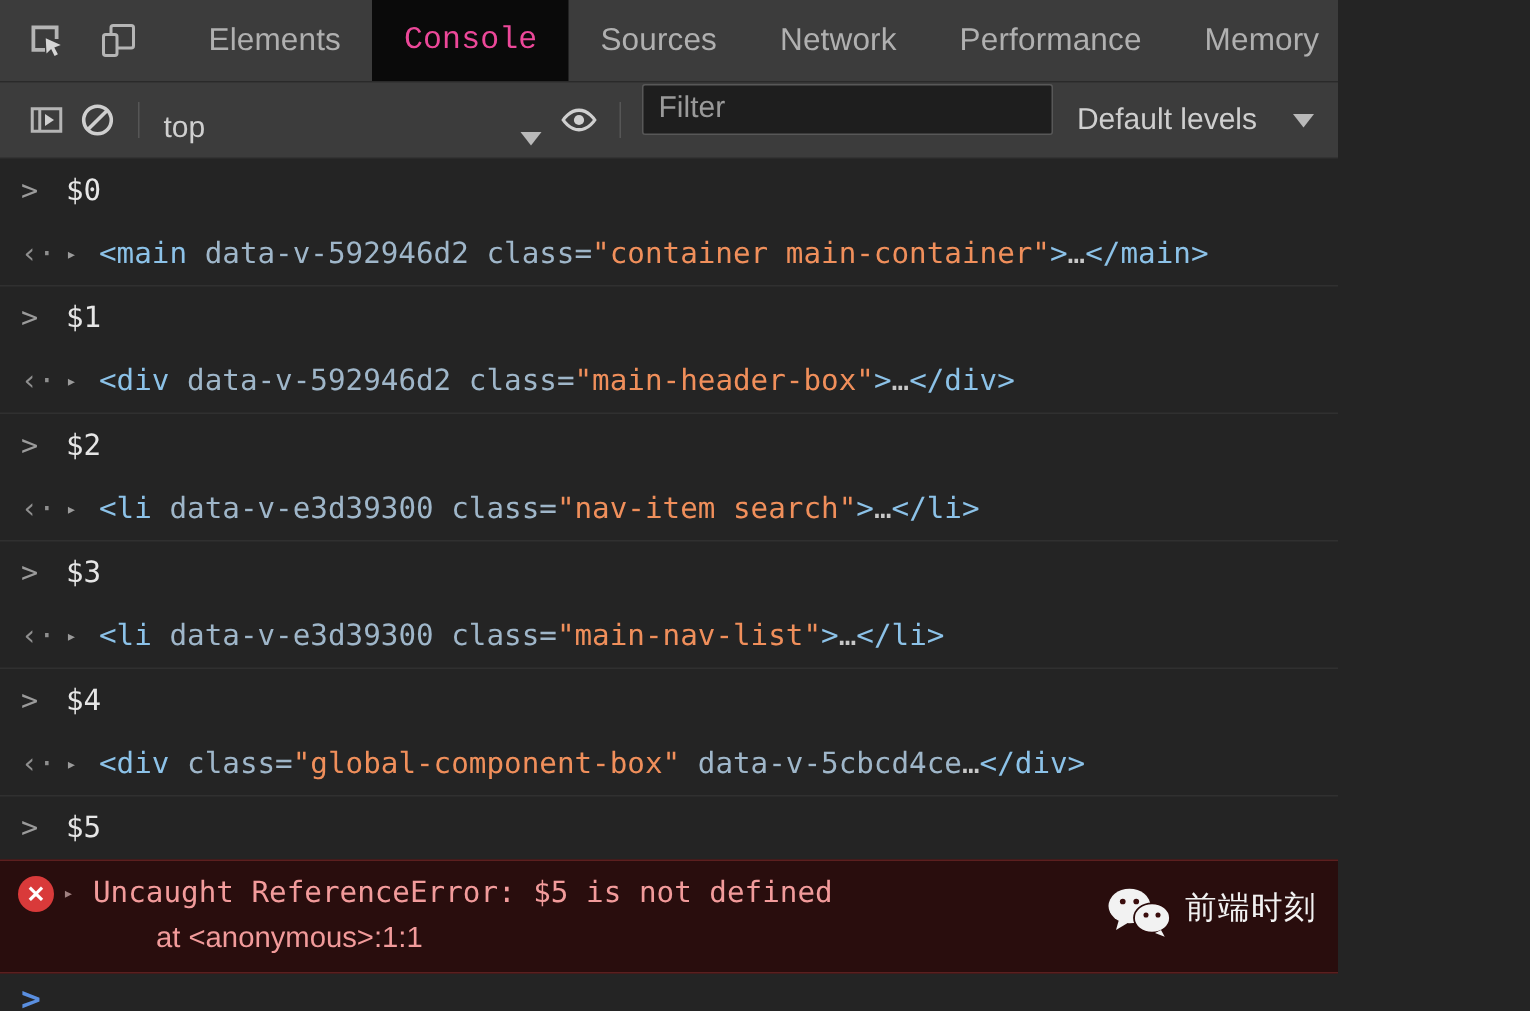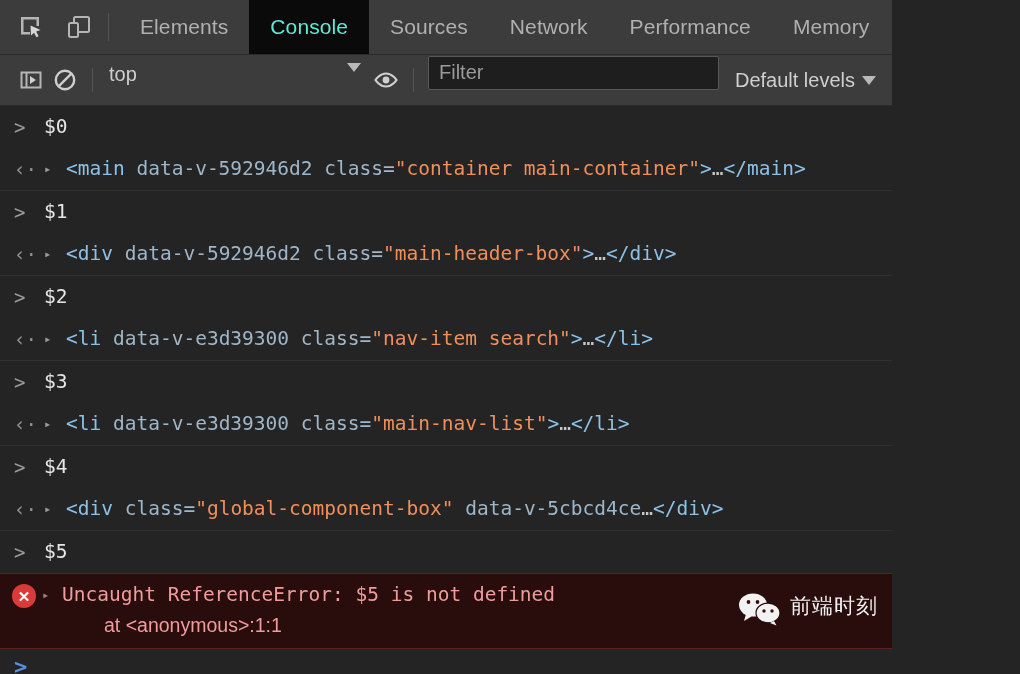--- a/index.html
+++ b/index.html
@@ -64,21 +64,22 @@
     align-items: center;
     padding: 0 21px;
     color: #b0b0b0;
     font-size: 21px;
     letter-spacing: 0.1px;
     cursor: pointer;
     white-space: nowrap;
   }
   .tab.active {
     background: #0a0a0a;
-    color: #5eead4;
+    color: #ec4899;
+    font-family: Liberation Mono, monospace;
   }
 
   
   .filterbar {
     height: 50px;
     min-height: 50px;
     background: #3c3c3c;
     display: flex;
     align-items: center;
     padding: 0 12px 0 14px;
@@ -96,21 +97,21 @@
   }
   .fb-sep {
     width: 1px;
     height: 24px;
     background: #565656;
     margin: 0 10px;
     flex: 0 0 auto;
   }
   .context-select {
     display: flex;
-    align-items: flex-start;
+    align-items: flex-end;
     justify-content: space-between;
     width: 252px;
     height: 34px;
     padding: 0 8px 0 6px;
     cursor: pointer;
     flex: 0 0 auto;
   }
   .context-select .ctx-label {
     color: #cfcfcf;
     font-size: 20px;
@@ -132,21 +133,21 @@
     color: #d4d4d4;
     font-size: 20px;
     font-family: "Liberation Sans", sans-serif;
     outline: none;
     min-width: 0;
   }
   .filter-input::placeholder { color: #9a9a9a; opacity: 1; }
   .levels {
     display: flex;
     align-items: center;
-    gap: 7px;
+    gap: 24px;
     padding: 0 4px 0 10px;
     color: #cfcfcf;
     font-size: 20px;
     cursor: pointer;
     white-space: nowrap;
     flex: 0 0 auto;
   }
 
   
   .console-body {

